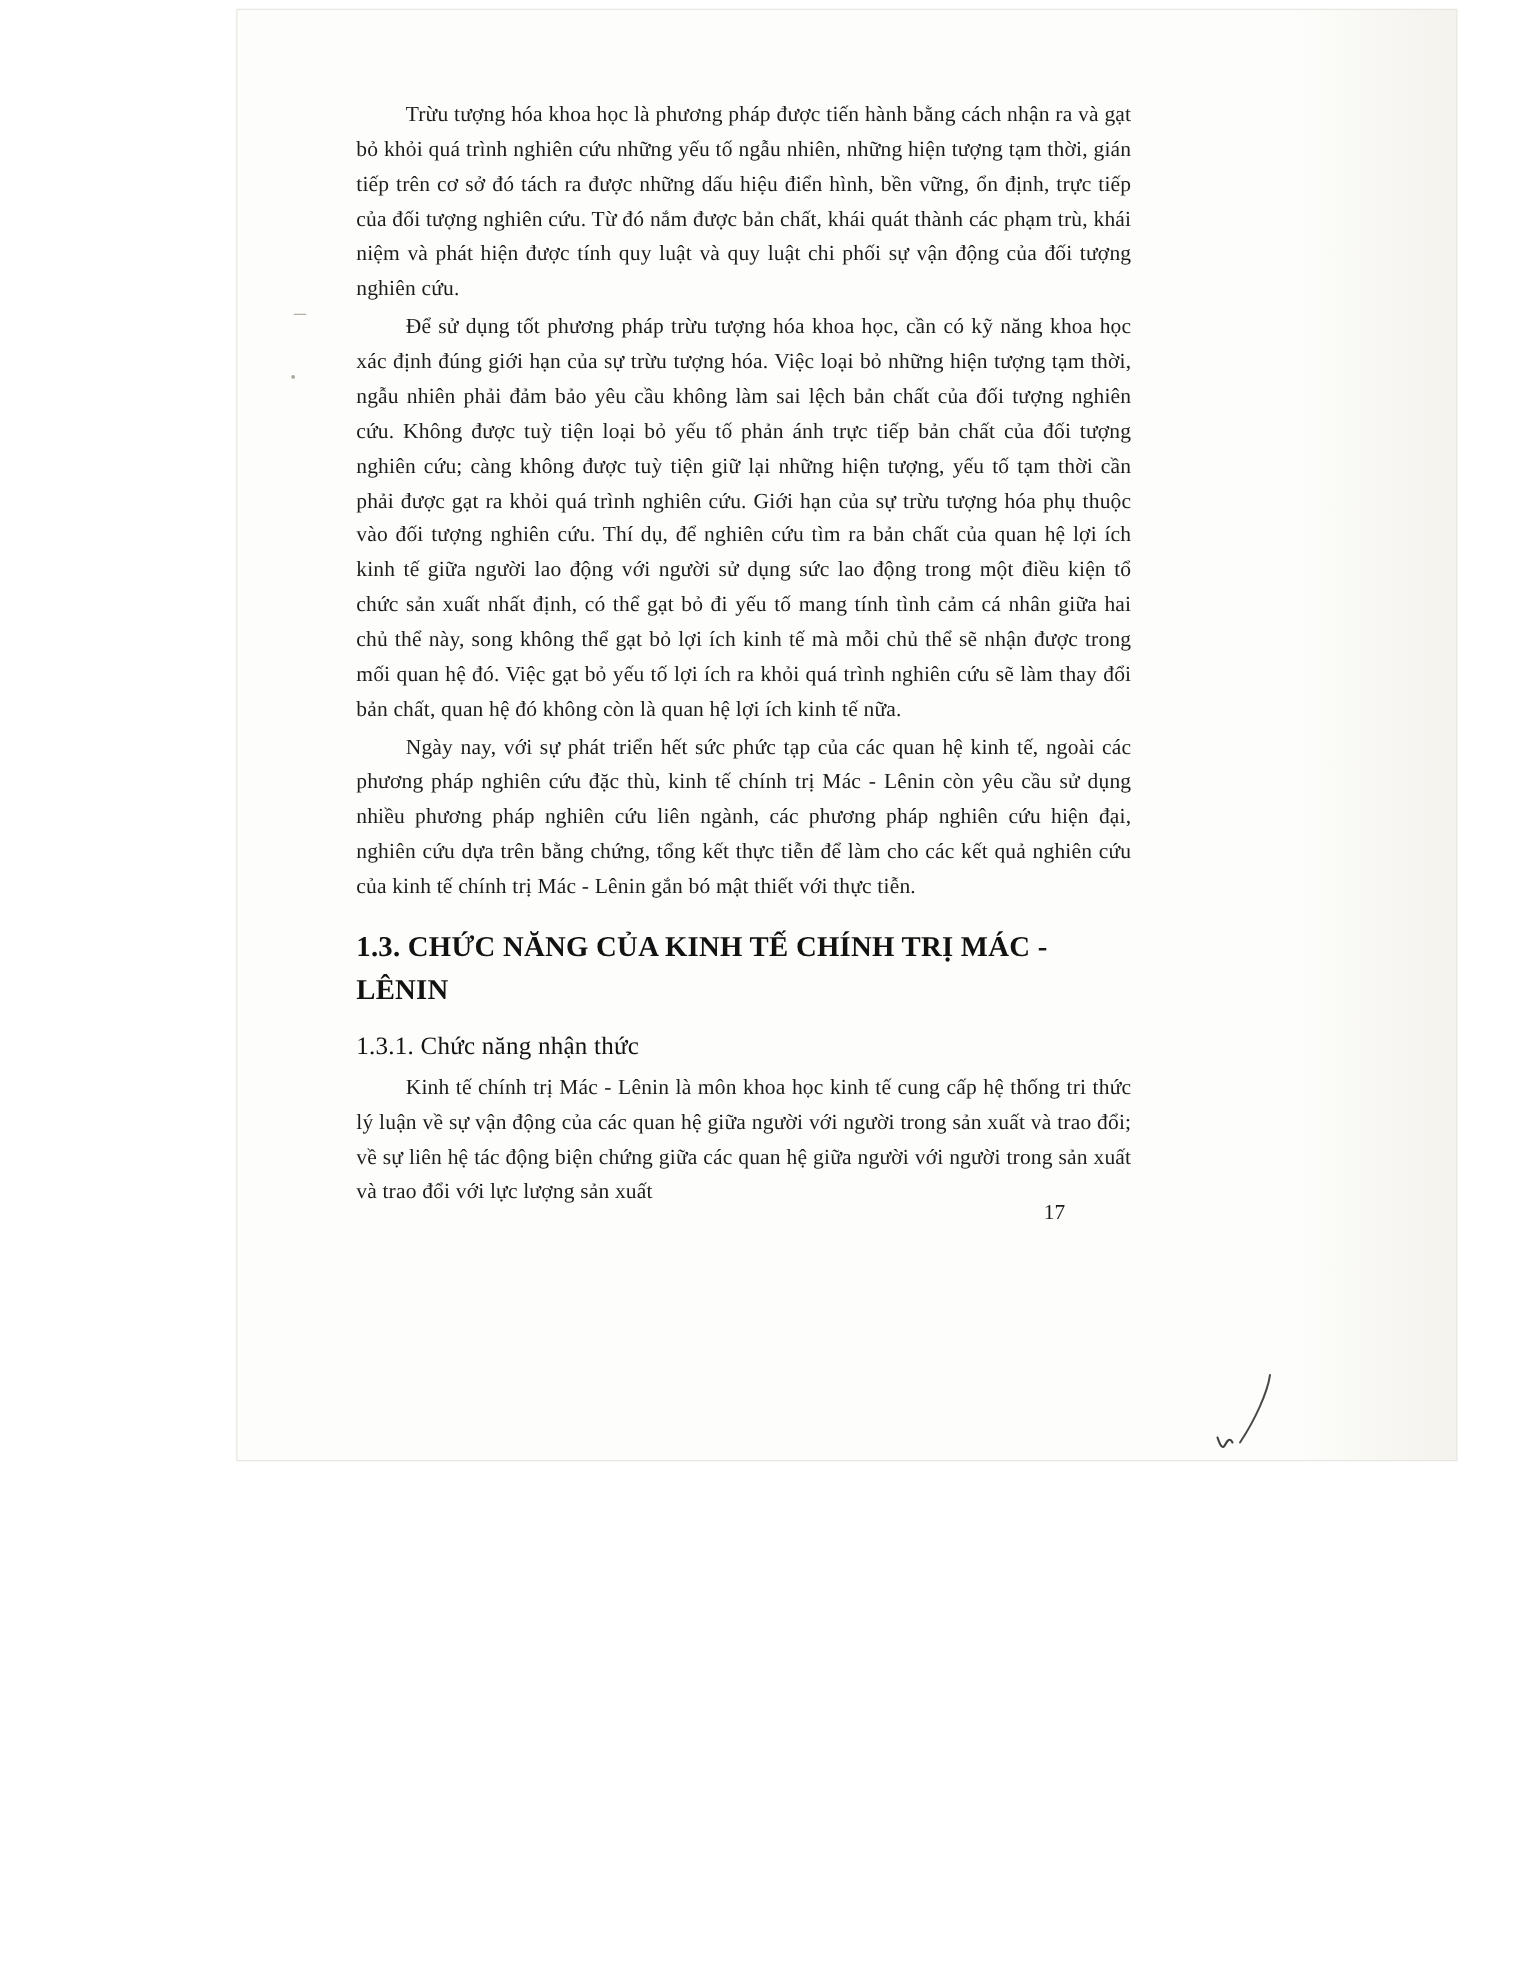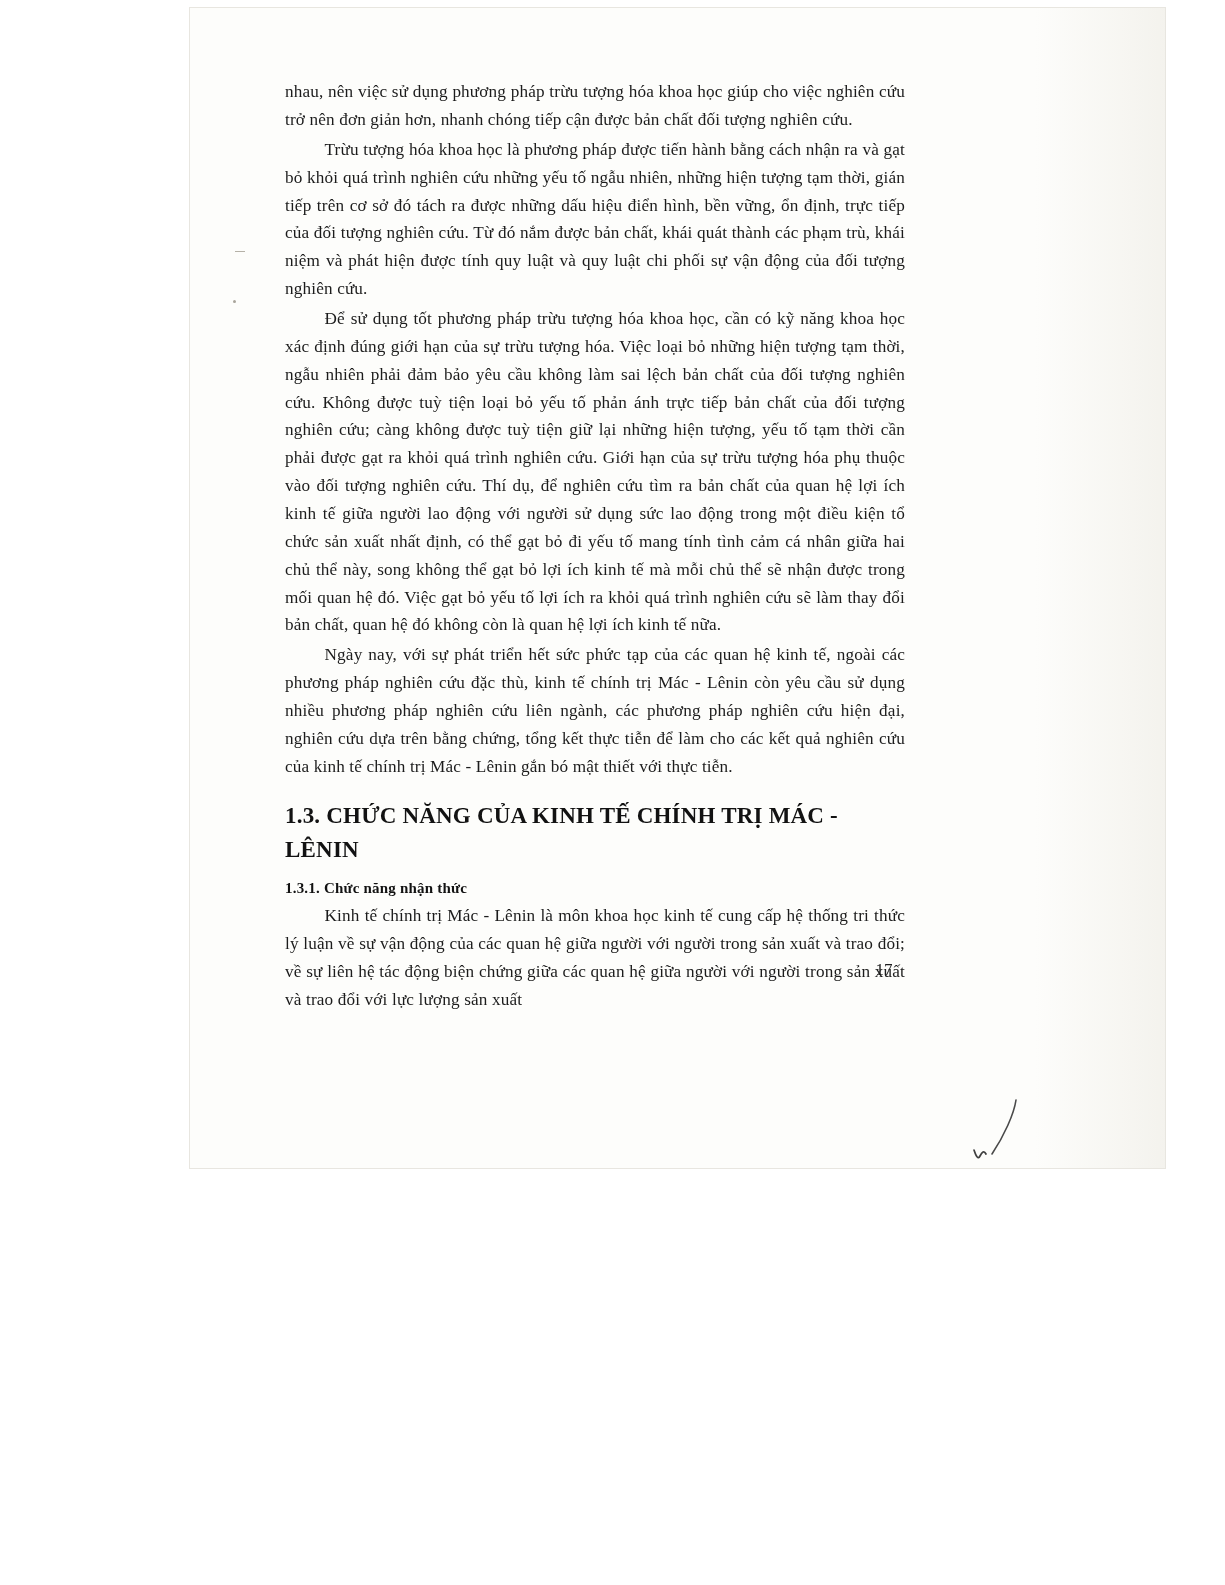--- a/index.html
+++ b/index.html
@@ -62,33 +62,33 @@
   h2.heading {
     margin: 0.78em 0 0.30em 0;
     font-size: 23px;
     font-weight: bold;
     line-height: 1.5;
     letter-spacing: 0.2px;
     color: #121212;
   }
   h3.subheading {
     margin: 0.62em 0 0.18em 0;
-    font-size: 15px;
-    font-weight: bold;
+    font-size: 20px;
+    font-weight: normal;
     line-height: 1.5;
     letter-spacing: 0.2px;
     color: #121212;
   }
 
   #page-number {
     position: absolute;
-    left: 664px;
+    left: 602px;
     top: 952px;
     width: 60px;
-    text-align: center;
+    text-align: right;
     font-size: 17px;
     color: #1c1c1c;
   }
 
   
   .artifact {
     position: absolute;
     color: #b9b5ab;
     pointer-events: none;
   }
@@ -121,21 +121,20 @@
 </head>
 <body>
 
 <div id="scan-page">
 
   <div class="artifact" id="margin-tick-1"></div>
   <div class="artifact" id="margin-dot-1"></div>
 
   <div id="text-column">
 
-    <p class="para no-indent">nhau, nên việc sử dụng phương pháp trừu tượng hóa khoa học giúp cho việc nghiên cứu trở nên đơn giản hơn, nhanh chóng tiếp cận được bản chất đối tượng nghiên cứu.</p>
 
     <p class="para">Trừu tượng hóa khoa học là phương pháp được tiến hành bằng cách nhận ra và gạt bỏ khỏi quá trình nghiên cứu những yếu tố ngẫu nhiên, những hiện tượng tạm thời, gián tiếp trên cơ sở đó tách ra được những dấu hiệu điển hình, bền vững, ổn định, trực tiếp của đối tượng nghiên cứu. Từ đó nắm được bản chất, khái quát thành các phạm trù, khái niệm và phát hiện được tính quy luật và quy luật chi phối sự vận động của đối tượng nghiên cứu.</p>
 
     <p class="para">Để sử dụng tốt phương pháp trừu tượng hóa khoa học, cần có kỹ năng khoa học xác định đúng giới hạn của sự trừu tượng hóa. Việc loại bỏ những hiện tượng tạm thời, ngẫu nhiên phải đảm bảo yêu cầu không làm sai lệch bản chất của đối tượng nghiên cứu. Không được tuỳ tiện loại bỏ yếu tố phản ánh trực tiếp bản chất của đối tượng nghiên cứu; càng không được tuỳ tiện giữ lại những hiện tượng, yếu tố tạm thời cần phải được gạt ra khỏi quá trình nghiên cứu. Giới hạn của sự trừu tượng hóa phụ thuộc vào đối tượng nghiên cứu. Thí dụ, để nghiên cứu tìm ra bản chất của quan hệ lợi ích kinh tế giữa người lao động với người sử dụng sức lao động trong một điều kiện tổ chức sản xuất nhất định, có thể gạt bỏ đi yếu tố mang tính tình cảm cá nhân giữa hai chủ thể này, song không thể gạt bỏ lợi ích kinh tế mà mỗi chủ thể sẽ nhận được trong mối quan hệ đó. Việc gạt bỏ yếu tố lợi ích ra khỏi quá trình nghiên cứu sẽ làm thay đổi bản chất, quan hệ đó không còn là quan hệ lợi ích kinh tế nữa.</p>
 
     <p class="para">Ngày nay, với sự phát triển hết sức phức tạp của các quan hệ kinh tế, ngoài các phương pháp nghiên cứu đặc thù, kinh tế chính trị Mác - Lênin còn yêu cầu sử dụng nhiều phương pháp nghiên cứu liên ngành, các phương pháp nghiên cứu hiện đại, nghiên cứu dựa trên bằng chứng, tổng kết thực tiễn để làm cho các kết quả nghiên cứu của kinh tế chính trị Mác - Lênin gắn bó mật thiết với thực tiễn.</p>
 
     <h2 class="heading">1.3. CHỨC NĂNG CỦA KINH TẾ CHÍNH TRỊ MÁC - LÊNIN</h2>
 
     <h3 class="subheading">1.3.1. Chức năng nhận thức</h3>

